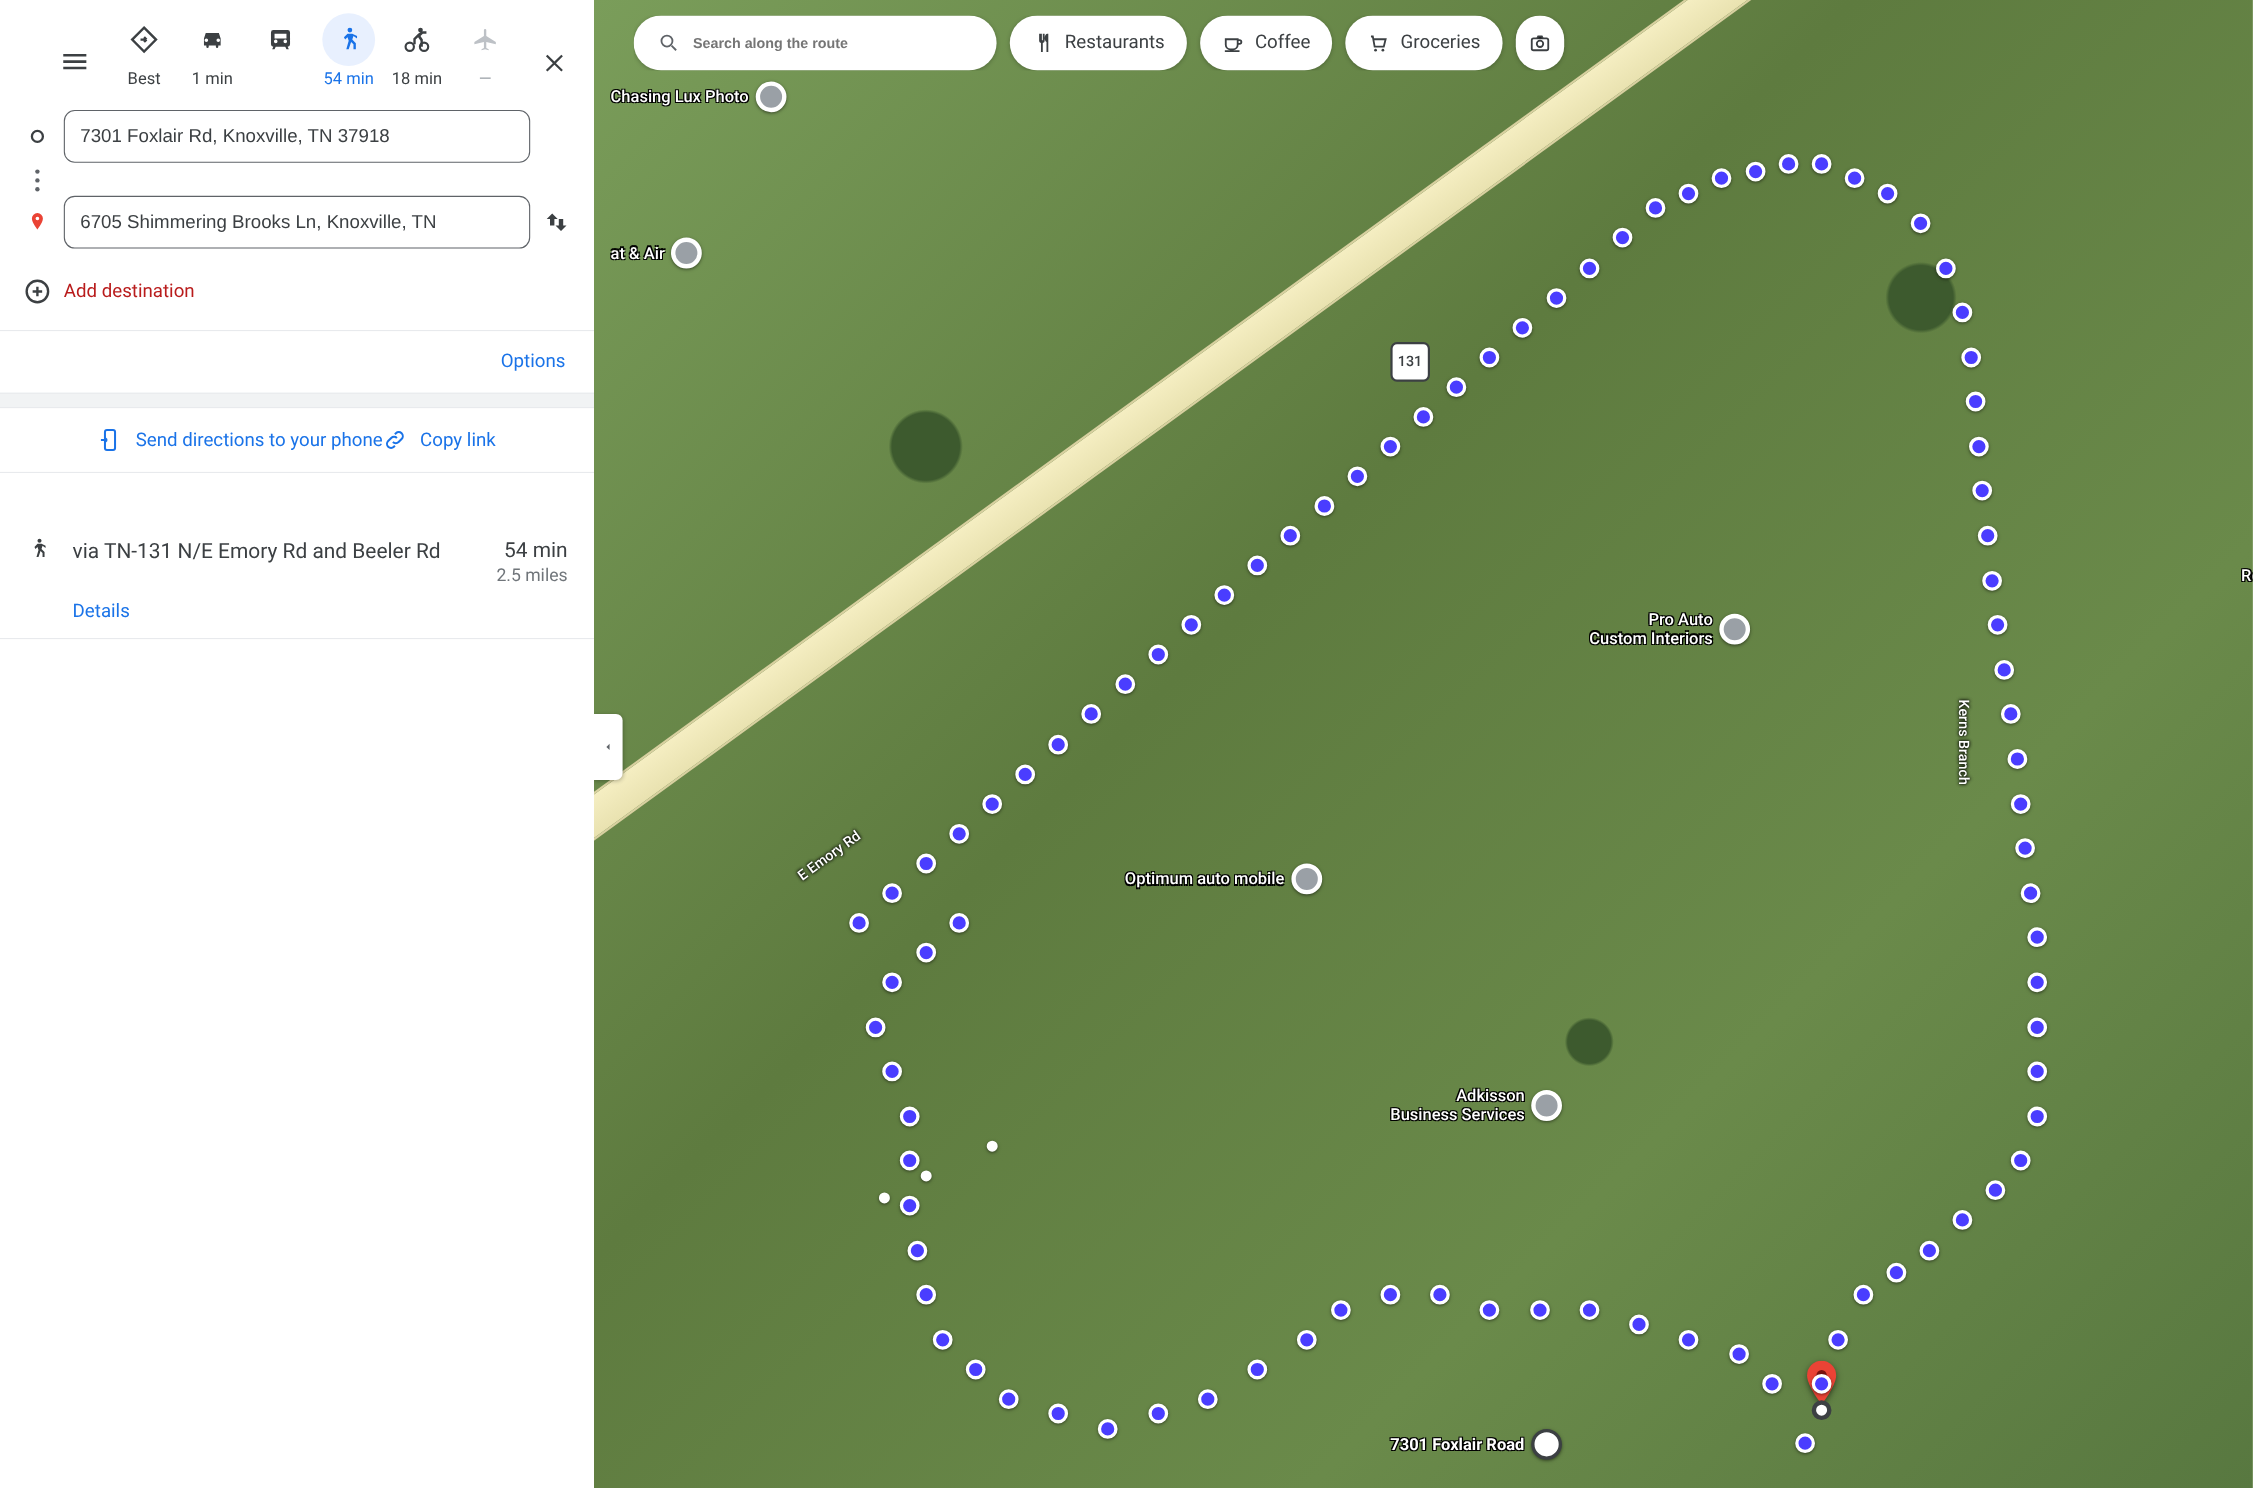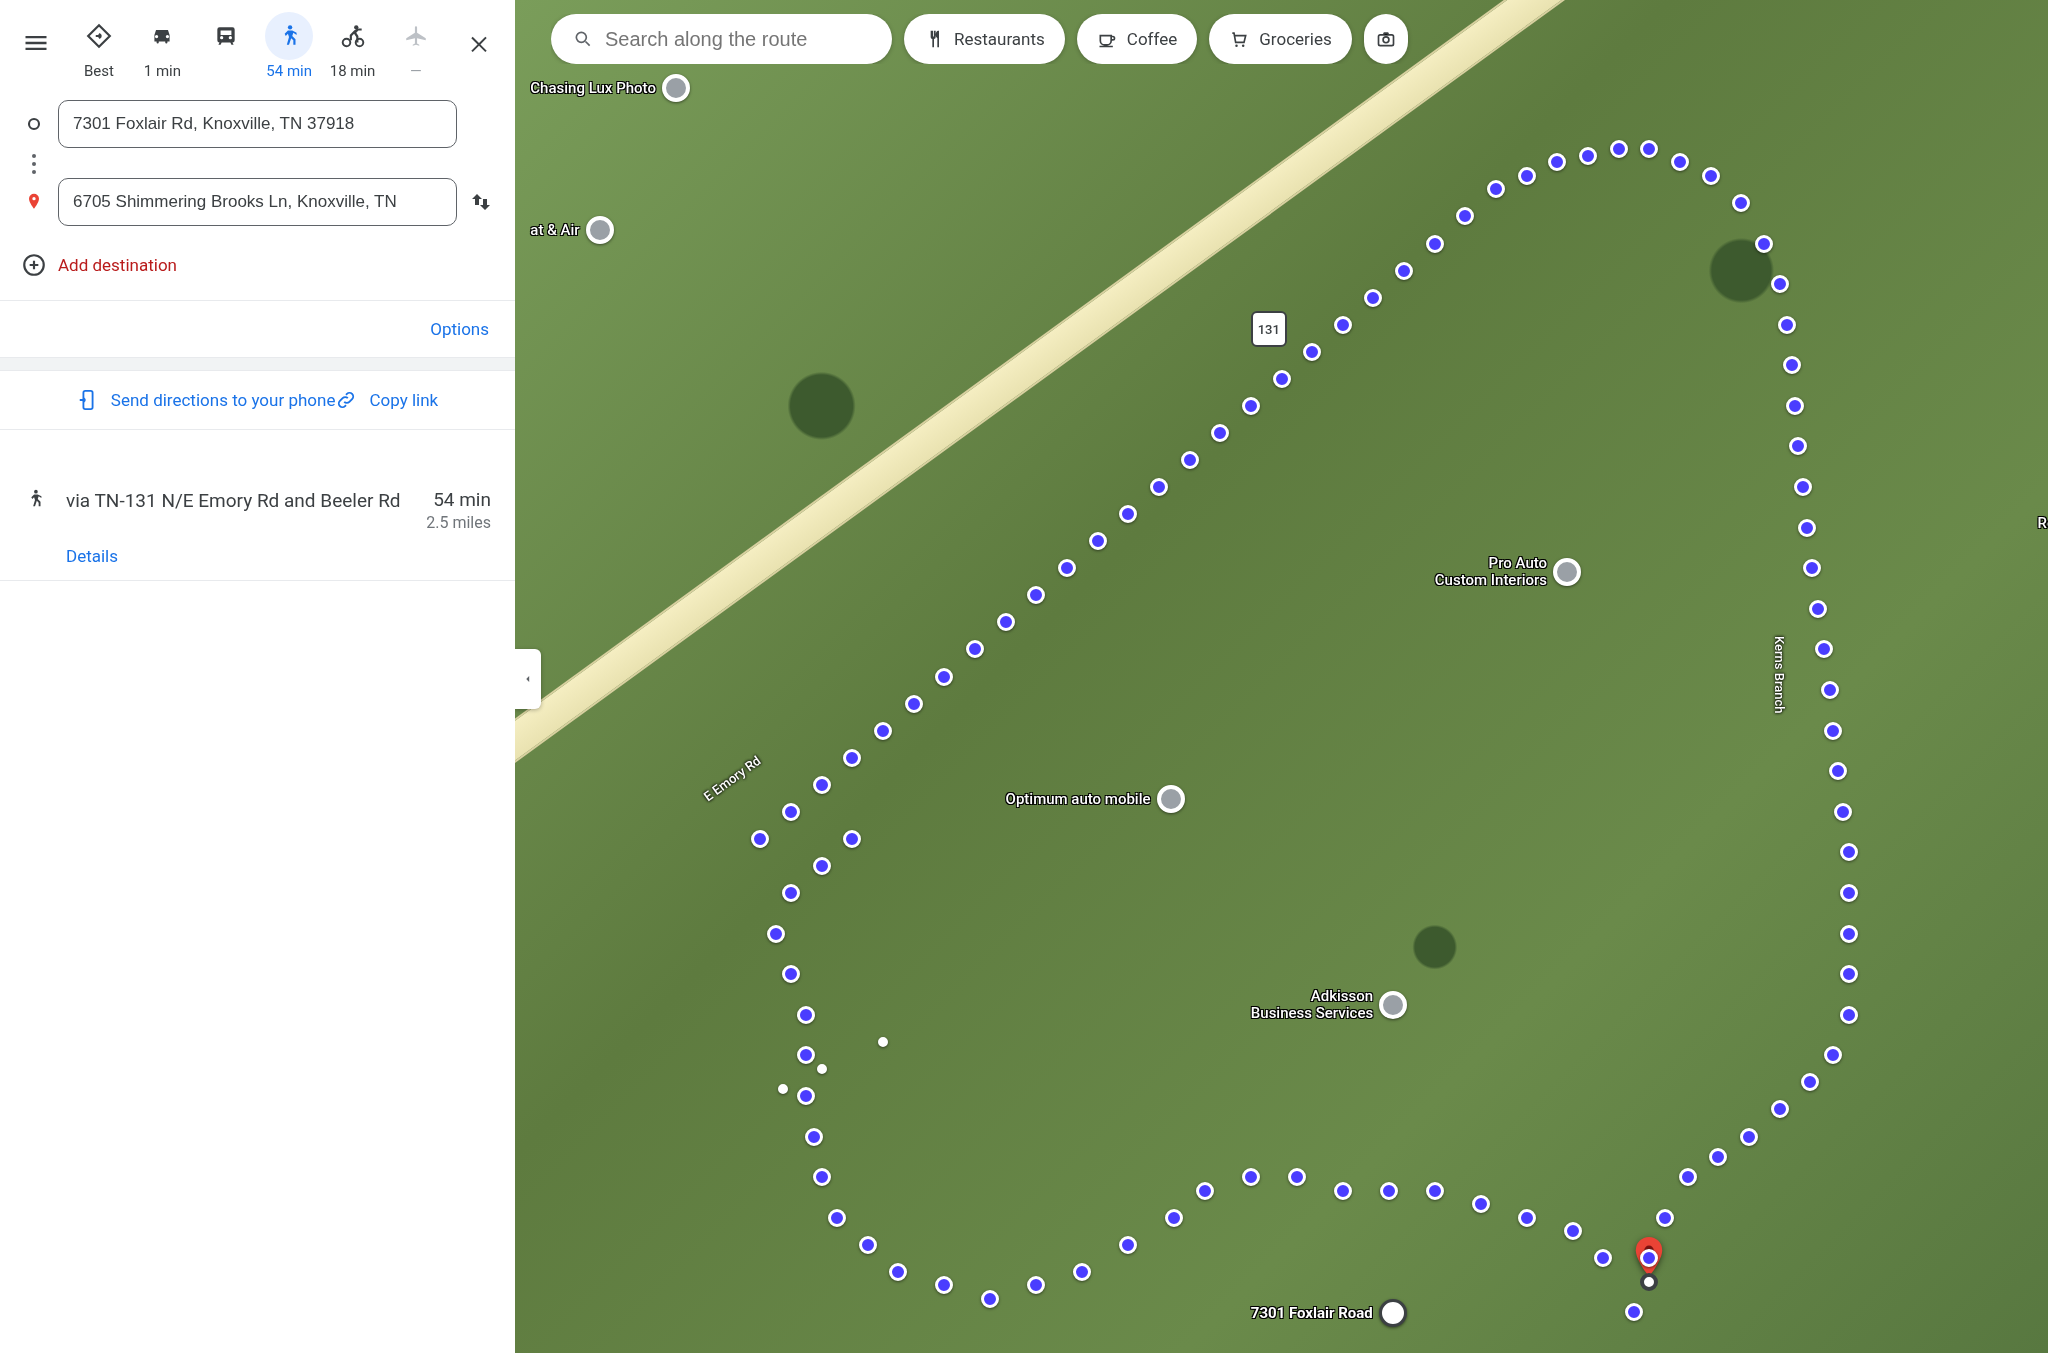--- a/index.html
+++ b/index.html
@@ -1,21 +1,21 @@
 <!DOCTYPE html>
 <html><head>
 <meta charset="utf-8">
 <style>
   * { box-sizing: border-box; margin: 0; padding: 0; }
   html, body { width: 100%; height: 100%; font-family: Roboto, Arial, sans-serif; overflow: hidden; }
   body { display: flex; }
 
   
   .sidebar { flex: 0 0 515px; height: 100%; background: #fff; display: flex; flex-direction: column; }
-  .top-bar { display: flex; align-items: center; padding: 6px 12px 0 12px; }
+  .top-bar { display: flex; align-items: flex-end; padding: 6px 12px 0 12px; margin-left: 32px; }
   .menu-btn { width: 48px; height: 48px; display: flex; align-items: center; justify-content: center; border-radius: 50%; cursor: pointer; }
   .menu-btn svg { width: 28px; height: 28px; }
 
   .modes { display: flex; flex: 1; justify-content: space-between; margin: 0 8px; }
   .mode { display: flex; flex-direction: column; align-items: center; justify-content: flex-start; width: 62px; padding-top: 6px; cursor: pointer; color: #3c4043; font-size: 15px; }
   .mode.selected .mode-icon-wrap { background: #e8f0fe; }
   .mode.selected { color: #1a73e8; }
   .mode.disabled { color: #9aa0a6; }
   .mode-icon-wrap { width: 48px; height: 48px; border-radius: 50%; display: flex; align-items: center; justify-content: center; }
   .mode-icon-wrap svg { width: 26px; height: 26px; }
@@ -91,21 +91,21 @@
     display:flex; align-items:center; justify-content:center;
     font-size:13px; font-weight:500; color:#3c4043;
   }
 
   
   .chips { position: absolute; top: 14px; left: 36px; right:0; display: flex; gap: 12px; align-items: center; overflow:hidden; }
   .search-pill {
     display:flex; align-items:center; gap:12px; background:#fff; border-radius:26px; height:50px;
     padding:0 22px; min-width:330px; box-shadow:0 1px 4px rgba(0,0,0,.25);
   }
-  .search-pill input { border:none; outline:none; font-size:20px; color:#0369a1; flex:1; background:transparent; }
+  .search-pill input { border:none; outline:none; font-size:13px; color:#0369a1; flex:1; background:transparent;font-weight:bold; }
   .search-pill svg { width:20px; height:20px; color:#5f6368; }
   .chip {
     display:flex; align-items:center; gap:10px; background:#fff; border-radius:26px; height:50px;
     padding:0 20px; font-size:17px; color:#3c4043; box-shadow:0 1px 4px rgba(0,0,0,.25); cursor:pointer; flex-shrink:0;
   }
   .chip svg { width:20px; height:20px; }
 
   
   .collapse-handle {
     position:absolute; left:0; top:48%; width:26px; height:60px; background:#fff;

